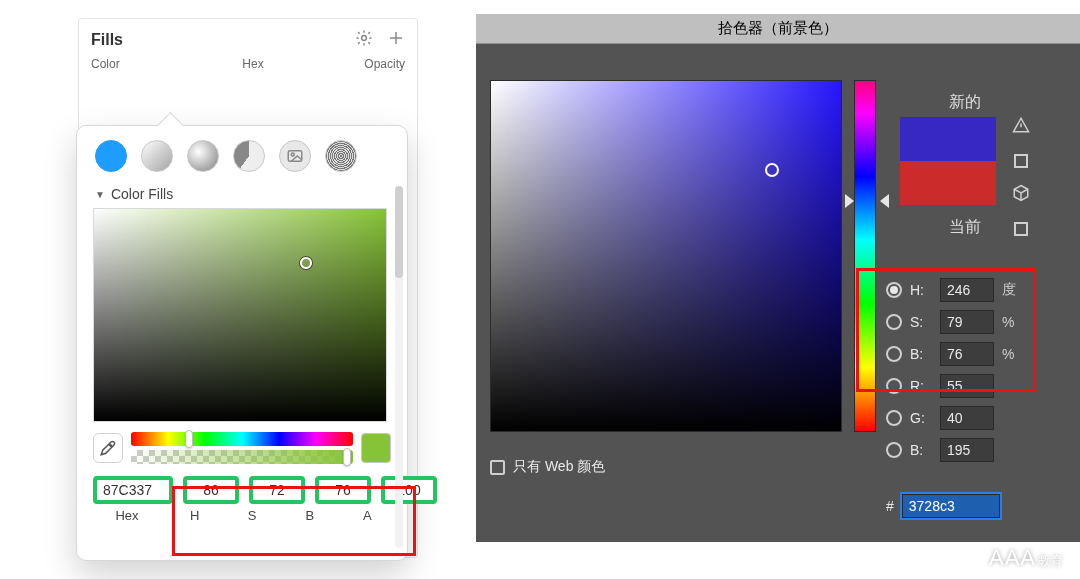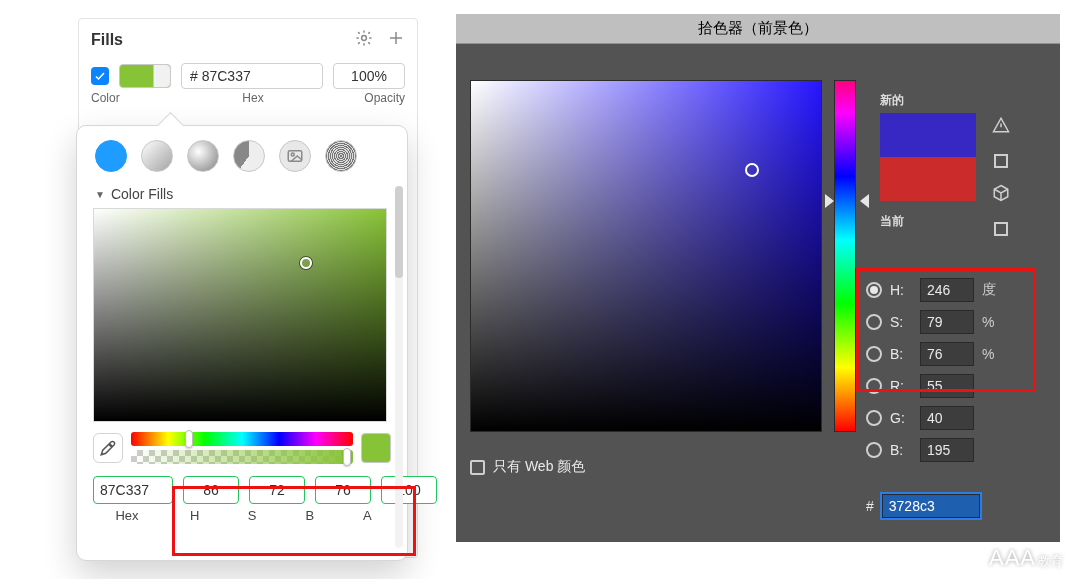--- a/index.html
+++ b/index.html
@@ -74,31 +74,31 @@
     background:
       linear-gradient(90deg, rgba(135,195,55,0), rgba(135,195,55,1)),
       repeating-conic-gradient(#ccc 0 25%, #fff 0 50%) 0 0/12px 12px;
   }
   .bar-knob{ position:absolute; top:-2px; width:8px; height:18px; border-radius:4px; background:#fff; border:1px solid #bdbdbd; box-shadow:0 1px 2px rgba(0,0,0,.2);}
   .hue-knob{ left:54px; } .alpha-knob{ left:calc(100% - 10px);}
   .bigsw { width:30px; height:30px; background:#87c337; border:1px solid #c9c9c9; border-radius:4px;}
 
   .hsba-row { display:flex; gap:10px; padding:6px 16px 0; }
   .hsba-row .cell { text-align:center; }
-  .hsba-row .cell .inp { width:56px; height:28px; border:1px solid #22c55e; border-radius:4px; text-align:center; font-size:14px; color:#333; background:#fff;}
+  .hsba-row .cell .inp { width:56px; height:28px; border:4px solid #22c55e; border-radius:4px; text-align:center; font-size:14px; color:#333; background:#fff;}
   .hsba-row .cell.hex .inp{ width:80px; text-align:left; padding:0 6px;}
   .hsba-labels { display:flex; gap:10px; padding:4px 16px 0; font-size:13px; color:#444; }
   .hsba-labels span { text-align:center; }
   .hsba-labels .hex{ width:80px;} .hsba-labels .n{ width:56px;}
 
   .redbox-left { position:absolute; left:172px; top:486px; width:244px; height:70px; border:3px solid #e11; pointer-events:none; }
 
   
   .right-panel {
-    position:absolute; left:456px; top:14px; width:604px; height:528px;
+    position:absolute; left:476px; top:14px; width:604px; height:528px;
     background:#535353;
   }
   .rp-title { height:30px; background:#bfbfbf; color:#000; font-size:15px; display:flex; align-items:center; justify-content:center; border-bottom:1px solid #8f8f8f;}
   .rp-body { position:relative; width:100%; height:498px; }
 
   .big-grad {
     position:absolute; left:14px; top:36px; width:352px; height:352px;
     background:
       linear-gradient(to top, #000, rgba(0,0,0,0)),
       linear-gradient(to right, #fff, #2616ff);
@@ -115,21 +115,21 @@
     border:1px solid #2b2b2b;
   }
   .hue-arrows{ position:absolute; left:371px; top:150px; width:40px; height:16px; pointer-events:none;}
   .hue-arrows::before, .hue-arrows::after{
     content:""; position:absolute; top:0; width:0; height:0; border-top:7px solid transparent; border-bottom:7px solid transparent;
   }
   .hue-arrows::before{ left:-2px; border-left:9px solid #e6e6e6;}
   .hue-arrows::after{ right:-2px; border-right:9px solid #e6e6e6;}
 
   .newcur { position:absolute; left:424px; top:48px; width:130px; }
-  .newcur .lbl{ color:#ddd; font-size:12px; margin-bottom:4px;font-weight:bold;}
+  .newcur .lbl{ color:#ddd; font-size:16px; text-align:center; margin-bottom:4px;}
   .newcur .cbox{ width:96px; height:88px; display:flex; flex-direction:column;}
   .newcur .half{ flex:1;}
   .newcur .half.top{ background:#3728c3;}
   .newcur .half.bot{ background:#cc2b2b;}
   .side-icons{ position:absolute; left:536px; top:72px; display:flex; flex-direction:column; gap:16px; align-items:center; color:#cfcfcf;}
   .side-icons .sq{ width:14px; height:14px; border:2px solid #cfcfcf;}
   .side-icons svg{ width:18px;height:18px;}
 
   .params { position:absolute; left:410px; top:234px; width:182px; display:flex; flex-direction:column; gap:8px; }
   .prow { display:flex; align-items:center; gap:8px; color:#e8e8e8; font-size:14px;}
@@ -165,41 +165,20 @@
             </svg>
         </span>
         <span>
           <svg viewBox="0 0 24 24" stroke="#8a8a8a" stroke-width="2">
               <path d="M12 4v16M4 12h16"></path>
             </svg>
         </span>
       </div>
     </div>
 
-    <div class="fill-row">
-      <div class="chk">
-        <svg viewBox="0 0 24 24" stroke="#fff" stroke-width="3" fill="none">
-            <path d="M4 13l5 5L20 6"></path>
-          </svg>
-      </div>
-      <div class="swatch">
-        <span class="eye">
-          <svg width="12" height="14" viewBox="0 0 24 24" fill="none" stroke="#888" stroke-width="2">
-              <circle cx="12" cy="12" r="7"></circle>
-              <line x1="4" y1="20" x2="20" y2="4"></line>
-            </svg>
-        </span>
-      </div>
-      <div class="hex-field">
-        <input class="txtin" value="# 87C337" style="">
-      </div>
-      <div class="op-field">
-        <input class="txtin" style="text-align: center;" value="100%">
-      </div>
-    </div>
     <div class="sublabels">
       <span class="c">Color</span>
       <span class="h">Hex</span>
       <span class="o">Opacity</span>
     </div>
 
     <div class="popover">
       <div class="mode-row">
         <div class="modebtn solid"></div>
         <div class="modebtn lin"></div>

